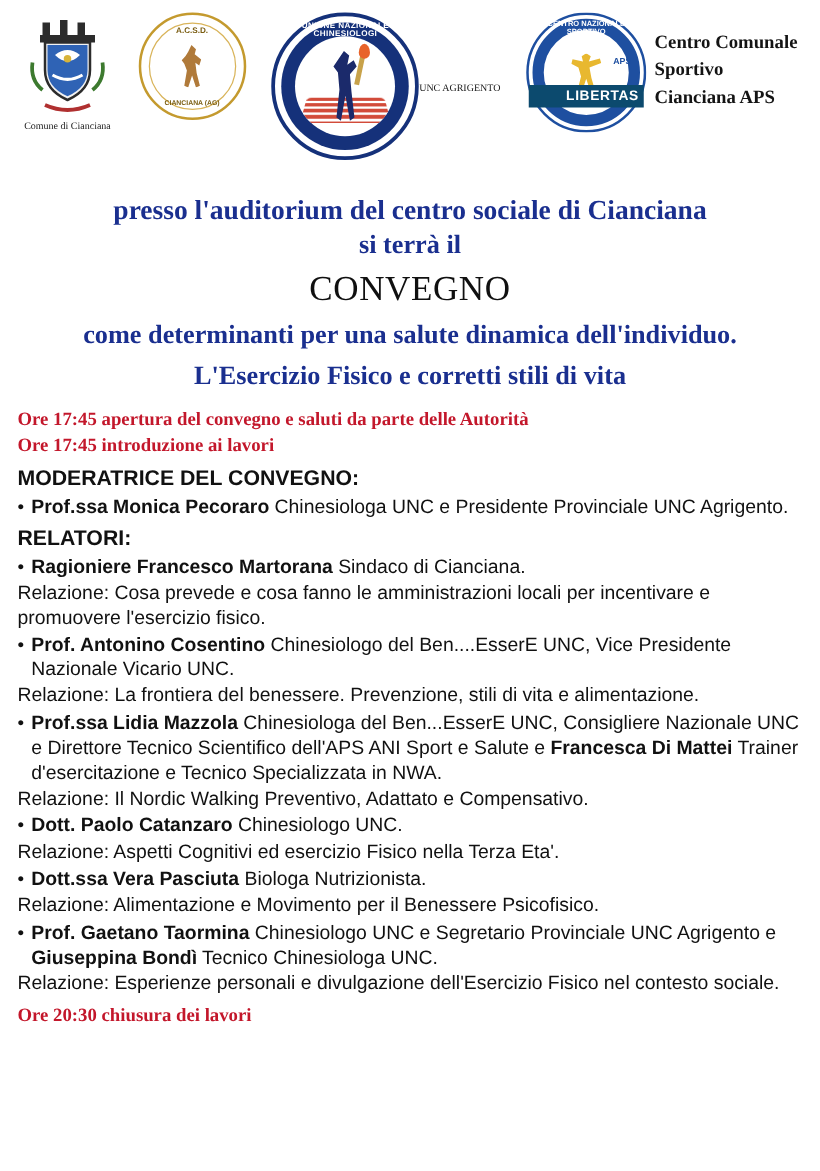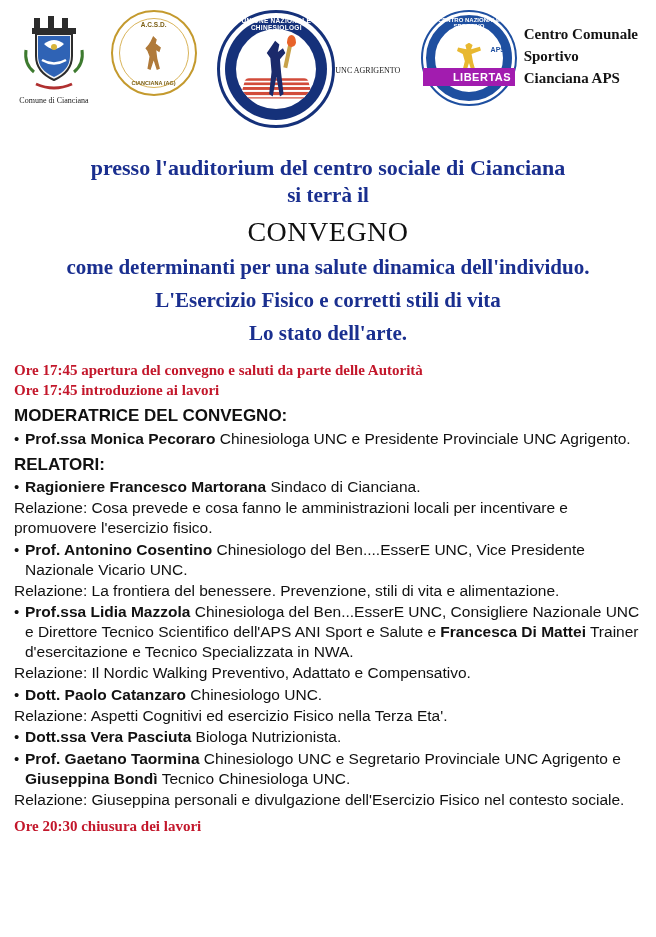--- a/index.html
+++ b/index.html
@@ -158,21 +158,21 @@
     width: 26px; height: 30px;
     background: #e8b830;
     clip-path: polygon(50% 0%, 64% 8%, 58% 22%, 92% 14%, 96% 26%, 60% 38%, 66% 66%, 76% 96%, 62% 100%, 50% 68%, 38% 100%, 24% 96%, 34% 62%, 26% 38%, 4% 28%, 8% 16%, 40% 22%, 36% 8%);
   }
   .libertas .aps {
     position: absolute; right: 10px; top: 34px;
     font-size: 7px; font-weight: bold; color: #1e4fa0;
   }
   .libertas .band {
     position: absolute; left: 0; right: 0; bottom: 18px;
-    height: 18px; background: #a21caf;
+    height: 18px; background: #0c4a6e;
     display: flex; align-items: center; justify-content: center; padding-left: 26px;
   }
   .libertas .band span {
     color: #fff; font-size: 11px; font-weight: bold; letter-spacing: .5px;
   }
 
   .centro-text {
     font-family: "Liberation Serif", serif;
     font-weight: bold;
     font-size: 15px;
@@ -331,21 +331,20 @@
       <div>Cianciana APS</div>
     </div>
   </div>
 
   <div class="headline">
     <div class="h-sub1">presso l'auditorium del centro sociale di Cianciana</div>
     <div class="h-sub2">si terrà il</div>
     <div class="h-convegno">CONVEGNO</div>
     <div class="h-title">come determinanti per una salute dinamica dell'individuo.</div>
     <div class="h-title">L'Esercizio Fisico e corretti stili di vita</div>
-    <div class="h-title">Lo stato dell'arte.</div>
   </div>
 
   <div class="body">
 
     <div class="red-line">Ore 17:45 apertura del convegno e saluti da parte delle Autorità</div>
     <div class="red-line">Ore 17:45 introduzione ai lavori</div>
 
     <div class="section-head">MODERATRICE DEL CONVEGNO:</div>
     <div class="bullet-row">
       <div class="dot">•</div>
@@ -375,23 +374,24 @@
     <div class="bullet-row">
       <div class="dot">•</div>
       <div class="txt"><span class="nm">Dott. Paolo Catanzaro</span><span> Chinesiologo UNC.</span></div>
     </div>
     <div class="rel-line">Relazione: Aspetti Cognitivi ed esercizio Fisico nella Terza Eta'.</div>
 
     <div class="bullet-row">
       <div class="dot">•</div>
       <div class="txt"><span class="nm">Dott.ssa Vera Pasciuta</span><span> Biologa Nutrizionista.</span></div>
     </div>
+    <div class="rel-line">Relazione: Alimentazione e Movimento per il Benessere Psicofisico.</div>
 
     <div class="bullet-row">
       <div class="dot">•</div>
       <div class="txt"><span class="nm">Prof. Gaetano Taormina</span><span> Chinesiologo UNC e Segretario Provinciale UNC Agrigento e </span><span class="nm">Giuseppina Bondì</span><span> Tecnico Chinesiologa UNC.</span></div>
     </div>
-    <div class="rel-line">Relazione: Giuseppina personali e divulgazione dell'Esercizio Fisico nel contesto sociale.</div>
+    <div class="rel-line">Relazione: Esperienze personali e divulgazione dell'Esercizio Fisico nel contesto sociale.</div>
 
     <div class="red-line" style="margin-top:6px;">Ore 20:30 chiusura dei lavori</div>
 
   </div>
 </div>
 
 </body></html>

